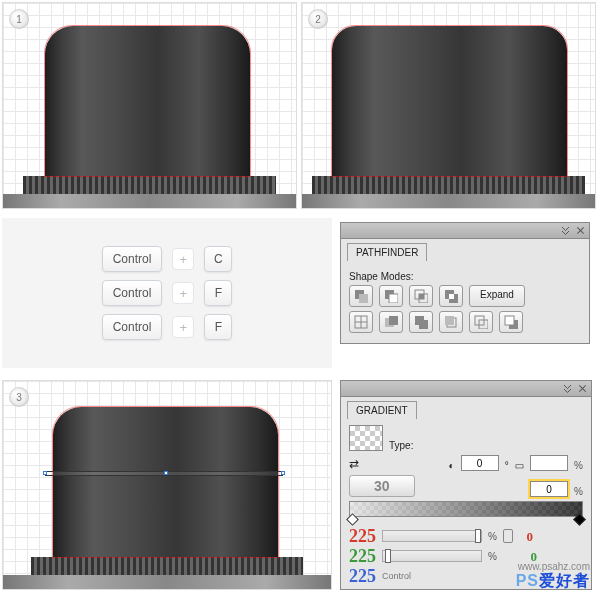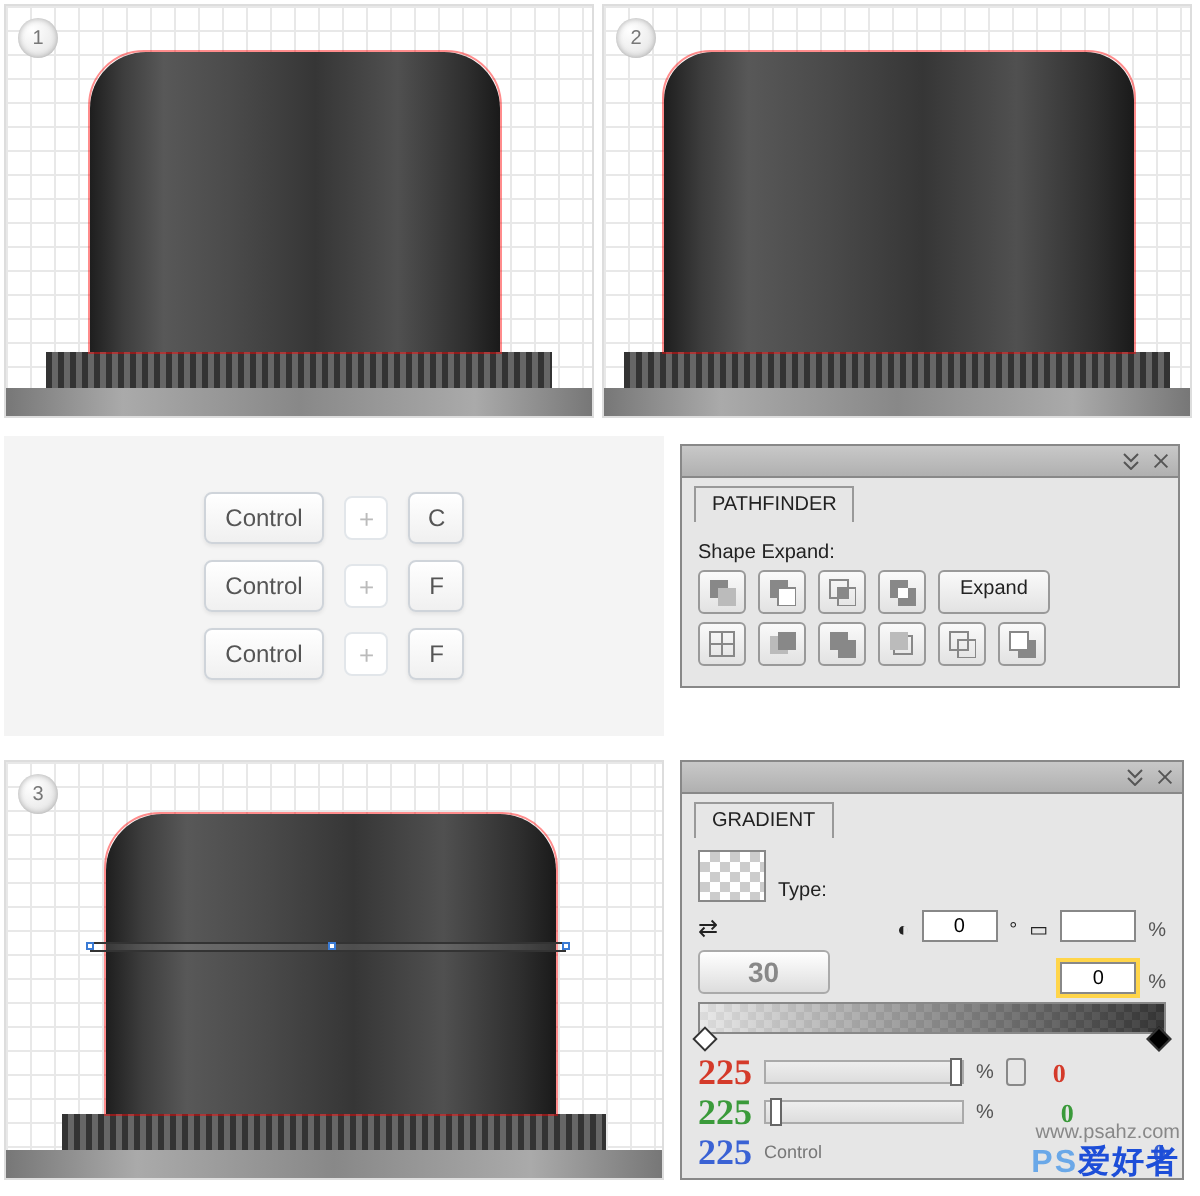--- a/index.html
+++ b/index.html
@@ -110,21 +110,21 @@
 <div class="panel pathfinder">
   <div class="tabbar">
     <span class="ctl"><svg width="9" height="9">
           <path d="M1 1l3.5 3.5L8 1" stroke="#555" fill="none"></path>
           <path d="M1 5l3.5 3.5L8 5" stroke="#555" fill="none"></path>
         </svg></span>
     <span class="ctl close-x"></span>
   </div>
   <span class="title-tab">PATHFINDER</span>
   <div class="body">
-    <div class="lbl">Shape Expand:</div>
+    <div class="lbl">Shape Modes:</div>
     <div class="btnrow">
       <span class="pf-btn">
           <svg width="14" height="14">
             <rect x="1" y="1" width="9" height="9" fill="#888"></rect>
             <rect x="5" y="5" width="9" height="9" fill="#bbb"></rect>
           </svg>
         </span>
       <span class="pf-btn">
           <svg width="14" height="14">
             <rect x="1" y="1" width="9" height="9" fill="#888"></rect>

